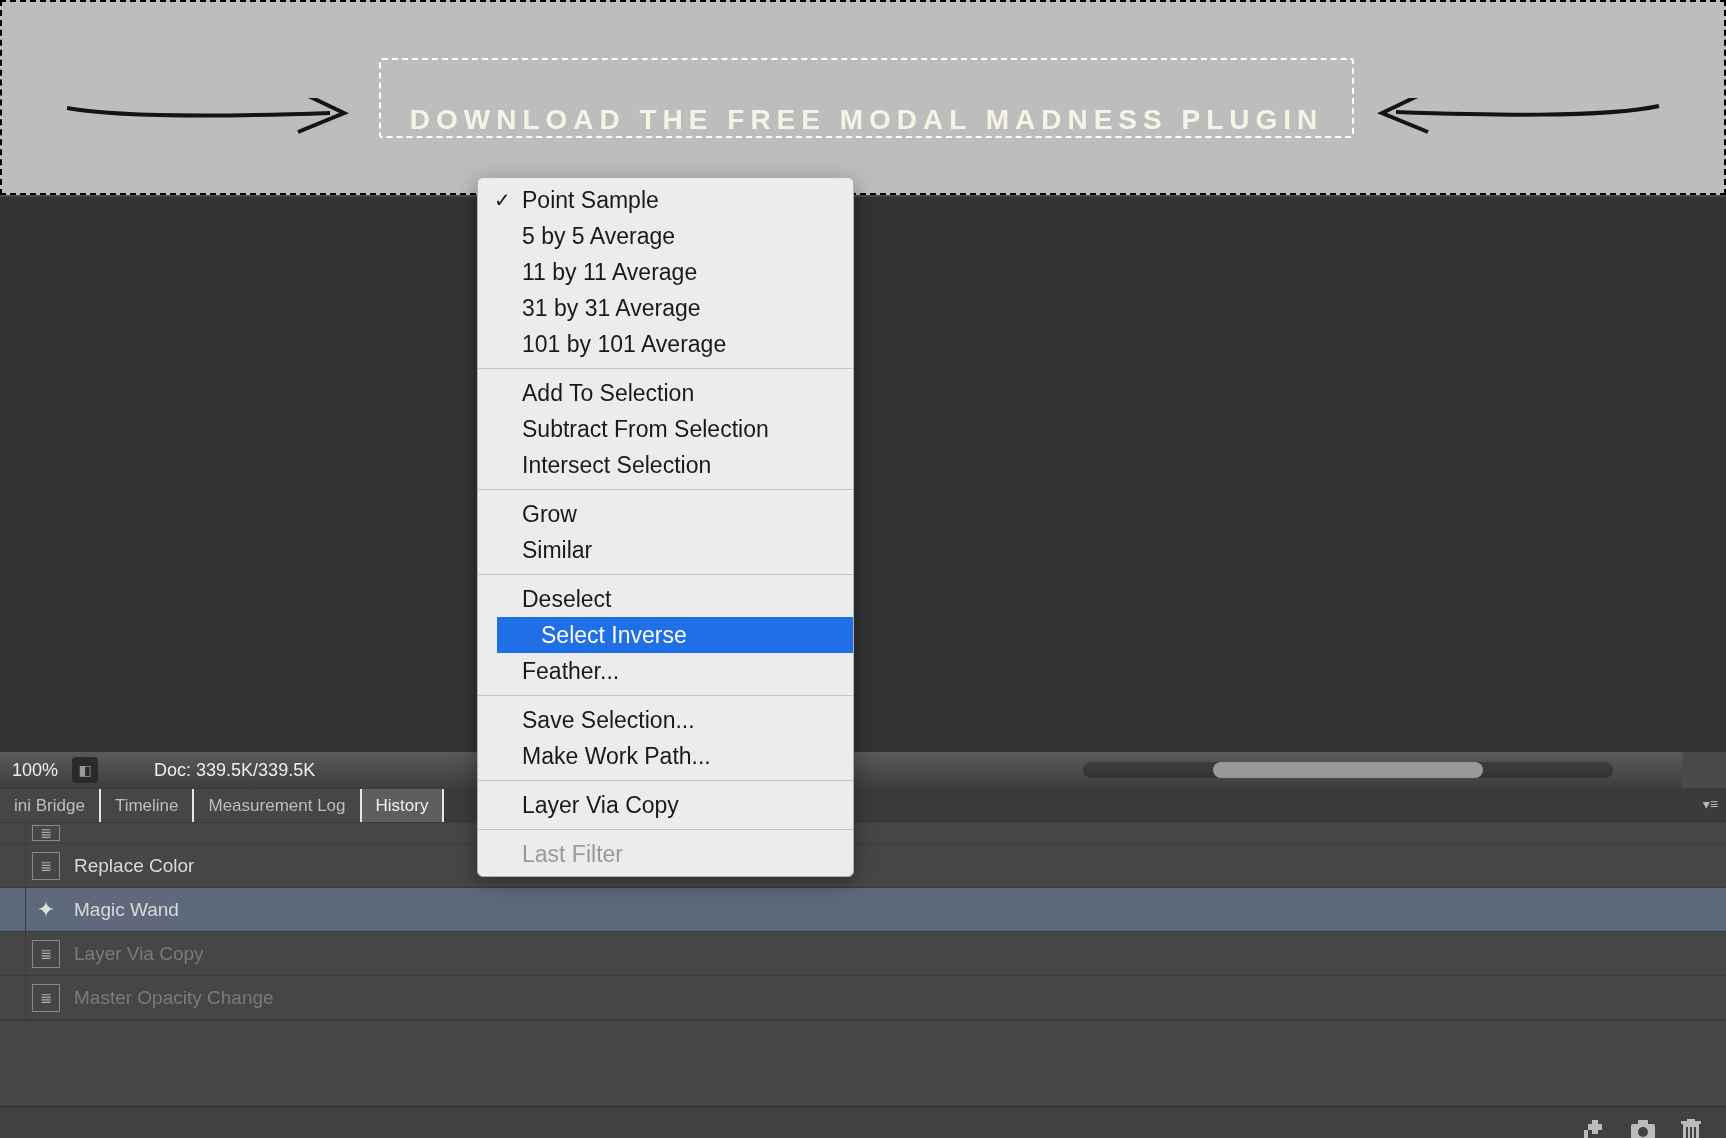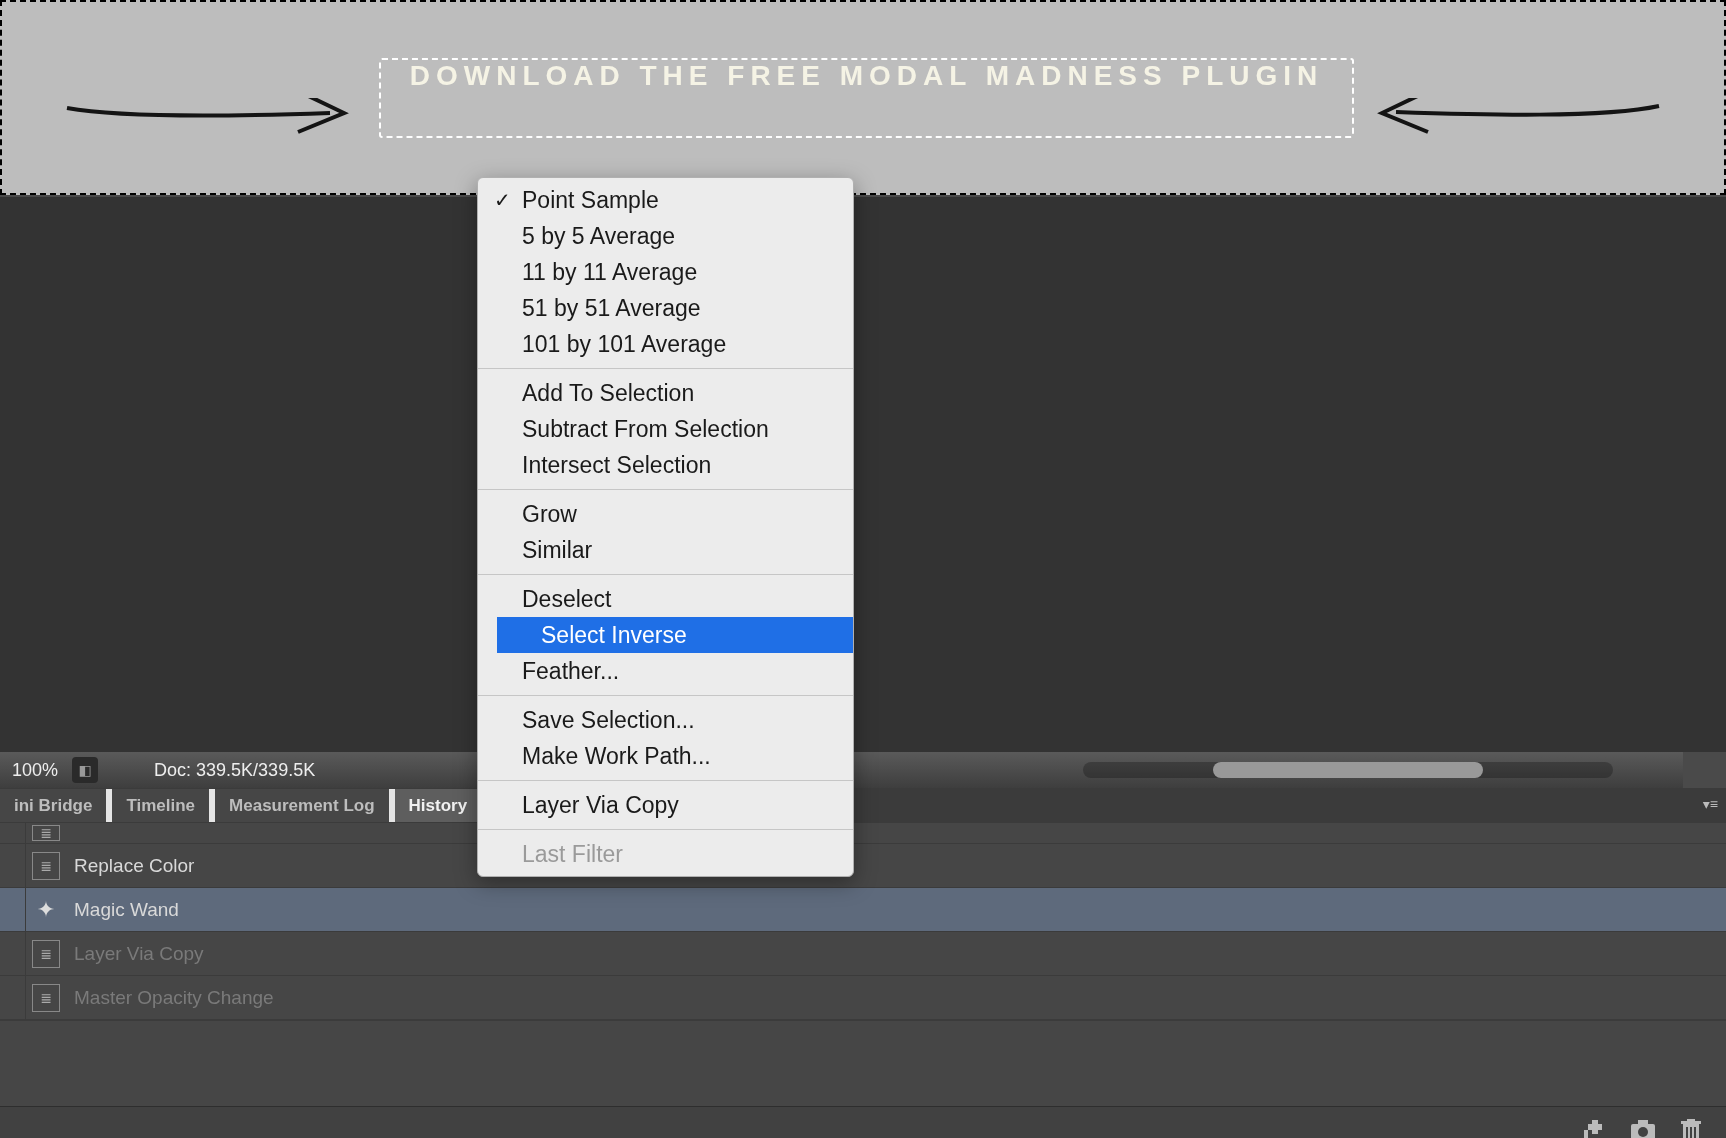--- a/index.html
+++ b/index.html
@@ -3,21 +3,21 @@
 <meta charset="utf-8">
 <style>
   * { margin:0; padding:0; box-sizing:border-box; }
   html,body { width:1726px; height:1138px; overflow:hidden; font-family: "Helvetica Neue", Helvetica, Arial, sans-serif; background:#4a4a4a; }
 
   
   .banner-area { position:relative; width:1726px; height:195px; background:#bdbdbd; }
   .banner-selection { position:absolute; left:0; top:0; width:1726px; height:195px;
     border:2px dashed #000; }
   .cta-box { position:absolute; left:379px; top:58px; width:975px; height:80px;
-    border:2px dashed #fff; border-radius:3px; display:flex; align-items:flex-start; justify-content:center; }
+    border:2px dashed #fff; border-radius:3px; display:flex; align-items:flex-end; justify-content:center; }
   .cta-text { color:#f5f3e5; letter-spacing:6px; font-size:28px; font-weight:600; text-align:center; }
 
   
   .arrow-right { position:absolute; top:98px; left:62px; }
   .arrow-left  { position:absolute; top:98px; right:62px; }
   .arrow-line  { stroke:#141414; stroke-width:4; fill:none; }
 
   
   .canvas-dark { position:absolute; left:0; top:197px; width:1726px; height:555px; background:#333333; }
 
@@ -29,21 +29,21 @@
     display:flex; align-items:center; justify-content:center; font-size:14px; color:#999;}
   .doc-label { }
   .scrollbar-track { position:absolute; right:70px; top:10px; width:530px; height:16px;
     background:rgba(0,0,0,.25); border-radius:10px; }
   .scrollbar-thumb { position:absolute; left:130px; top:0; width:270px; height:16px;
     background:#999; border-radius:10px; }
 
   
   .tabs { position:absolute; left:0; top:788px; width:1726px; height:34px;
     background:#3b3b3b; display:flex; align-items:flex-end; padding-left:0; }
-  .tab { padding:7px 14px 6px; font-size:17px; color:#bdbdbd; background:#464646; border-right:6px solid #e5e5e5;font-weight:bold;}
+  .tab { padding:7px 14px 6px; font-size:17px; color:#bdbdbd; background:#464646; border-right:2px solid #e5e5e5;}
   .tab.active { background:#5e5e5e; color:#f1f1f1; }
   .tab-burger { position:absolute; right:8px; top:8px; color:#bbb; font-size:14px; }
 
   
   .history { position:absolute; left:0; top:822px; width:1726px; background:#464646; }
   .hrow { display:flex; align-items:center; height:44px; border-bottom:1px solid #3b3b3b;
     color:#d9d9d9; font-size:19px; }
   .hrow.dim { color:#7a7a7a; }
   .hrow.sel { background:#5e6a7c; }
   .hgutter { width:26px; height:100%; border-right:1px solid #3b3b3b; display:flex; align-items:center; justify-content:center; }
@@ -164,21 +164,21 @@
     <span class="check">✓</span>
     <span>Point Sample</span>
   </div>
   <div class="ctx-item">
       <span>5 by 5 Average</span>
     </div>
   <div class="ctx-item">
       <span>11 by 11 Average</span>
     </div>
   <div class="ctx-item">
-      <span>51 by 51 Average</span>
+      <span>31 by 31 Average</span>
     </div>
   <div class="ctx-item">
       <span>101 by 101 Average</span>
     </div>
 
   <div class="ctx-sep"></div>
 
   <div class="ctx-item">
       <span>Add To Selection</span>
     </div>

